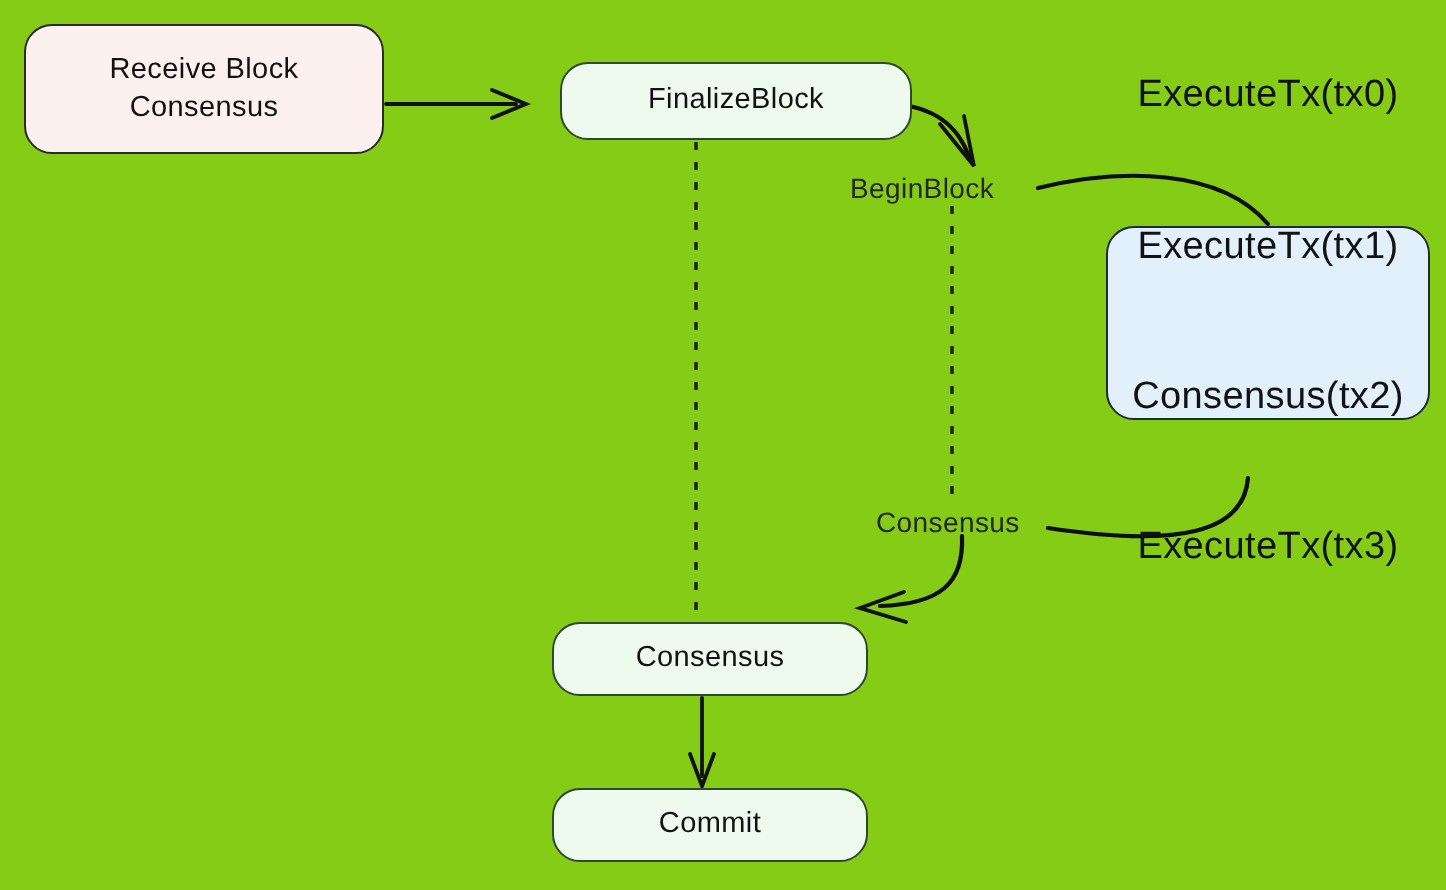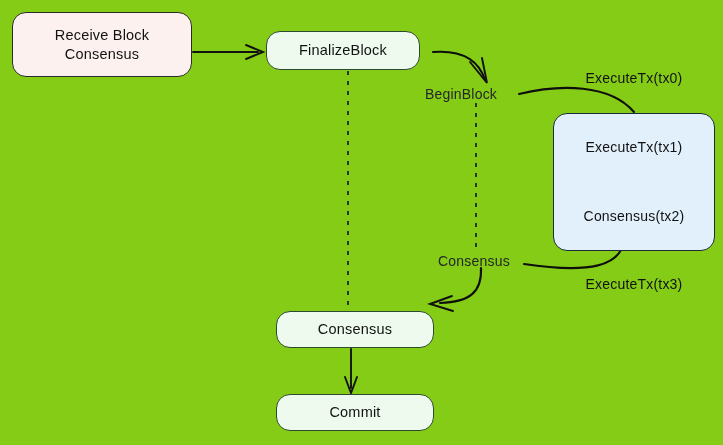--- a/index.html
+++ b/index.html
@@ -34,32 +34,32 @@
     white-space: nowrap;
   }
   #node-receive {
     left: 12px;  top: 12px;
     width: 180px; height: 65px;
     background: #fdf1f0;
     border-color: #2b2b2b;
     font-size: 14.5px;
   }
   #node-finalize {
-    left: 266px; top: 31px;
-    width: 154px; height: 39px;
+    left: 280px; top: 31px;
+    width: 176px; height: 39px;
     background: #edfaed;
     border-color: #2e4a2e;
     font-size: 14.5px;
   }
   #node-executetx {
     left: 553px; top: 113px;
-    width: 162px; height: 138px;
+    width: 162px; height: 97px;
     background: #e2f0fb;
     border-color: #1d2b38;
-    font-size: 14px;
+    font-size: 19px;
     padding: 4px 0;
     gap: 48px;
   }
   #node-executetx .line { margin: 1.5px 0; }
   #node-consensus {
     left: 276px; top: 311px;
     width: 158px; height: 37px;
     background: #edfaed;
     border-color: #2e4a2e;
     font-size: 14.5px;

